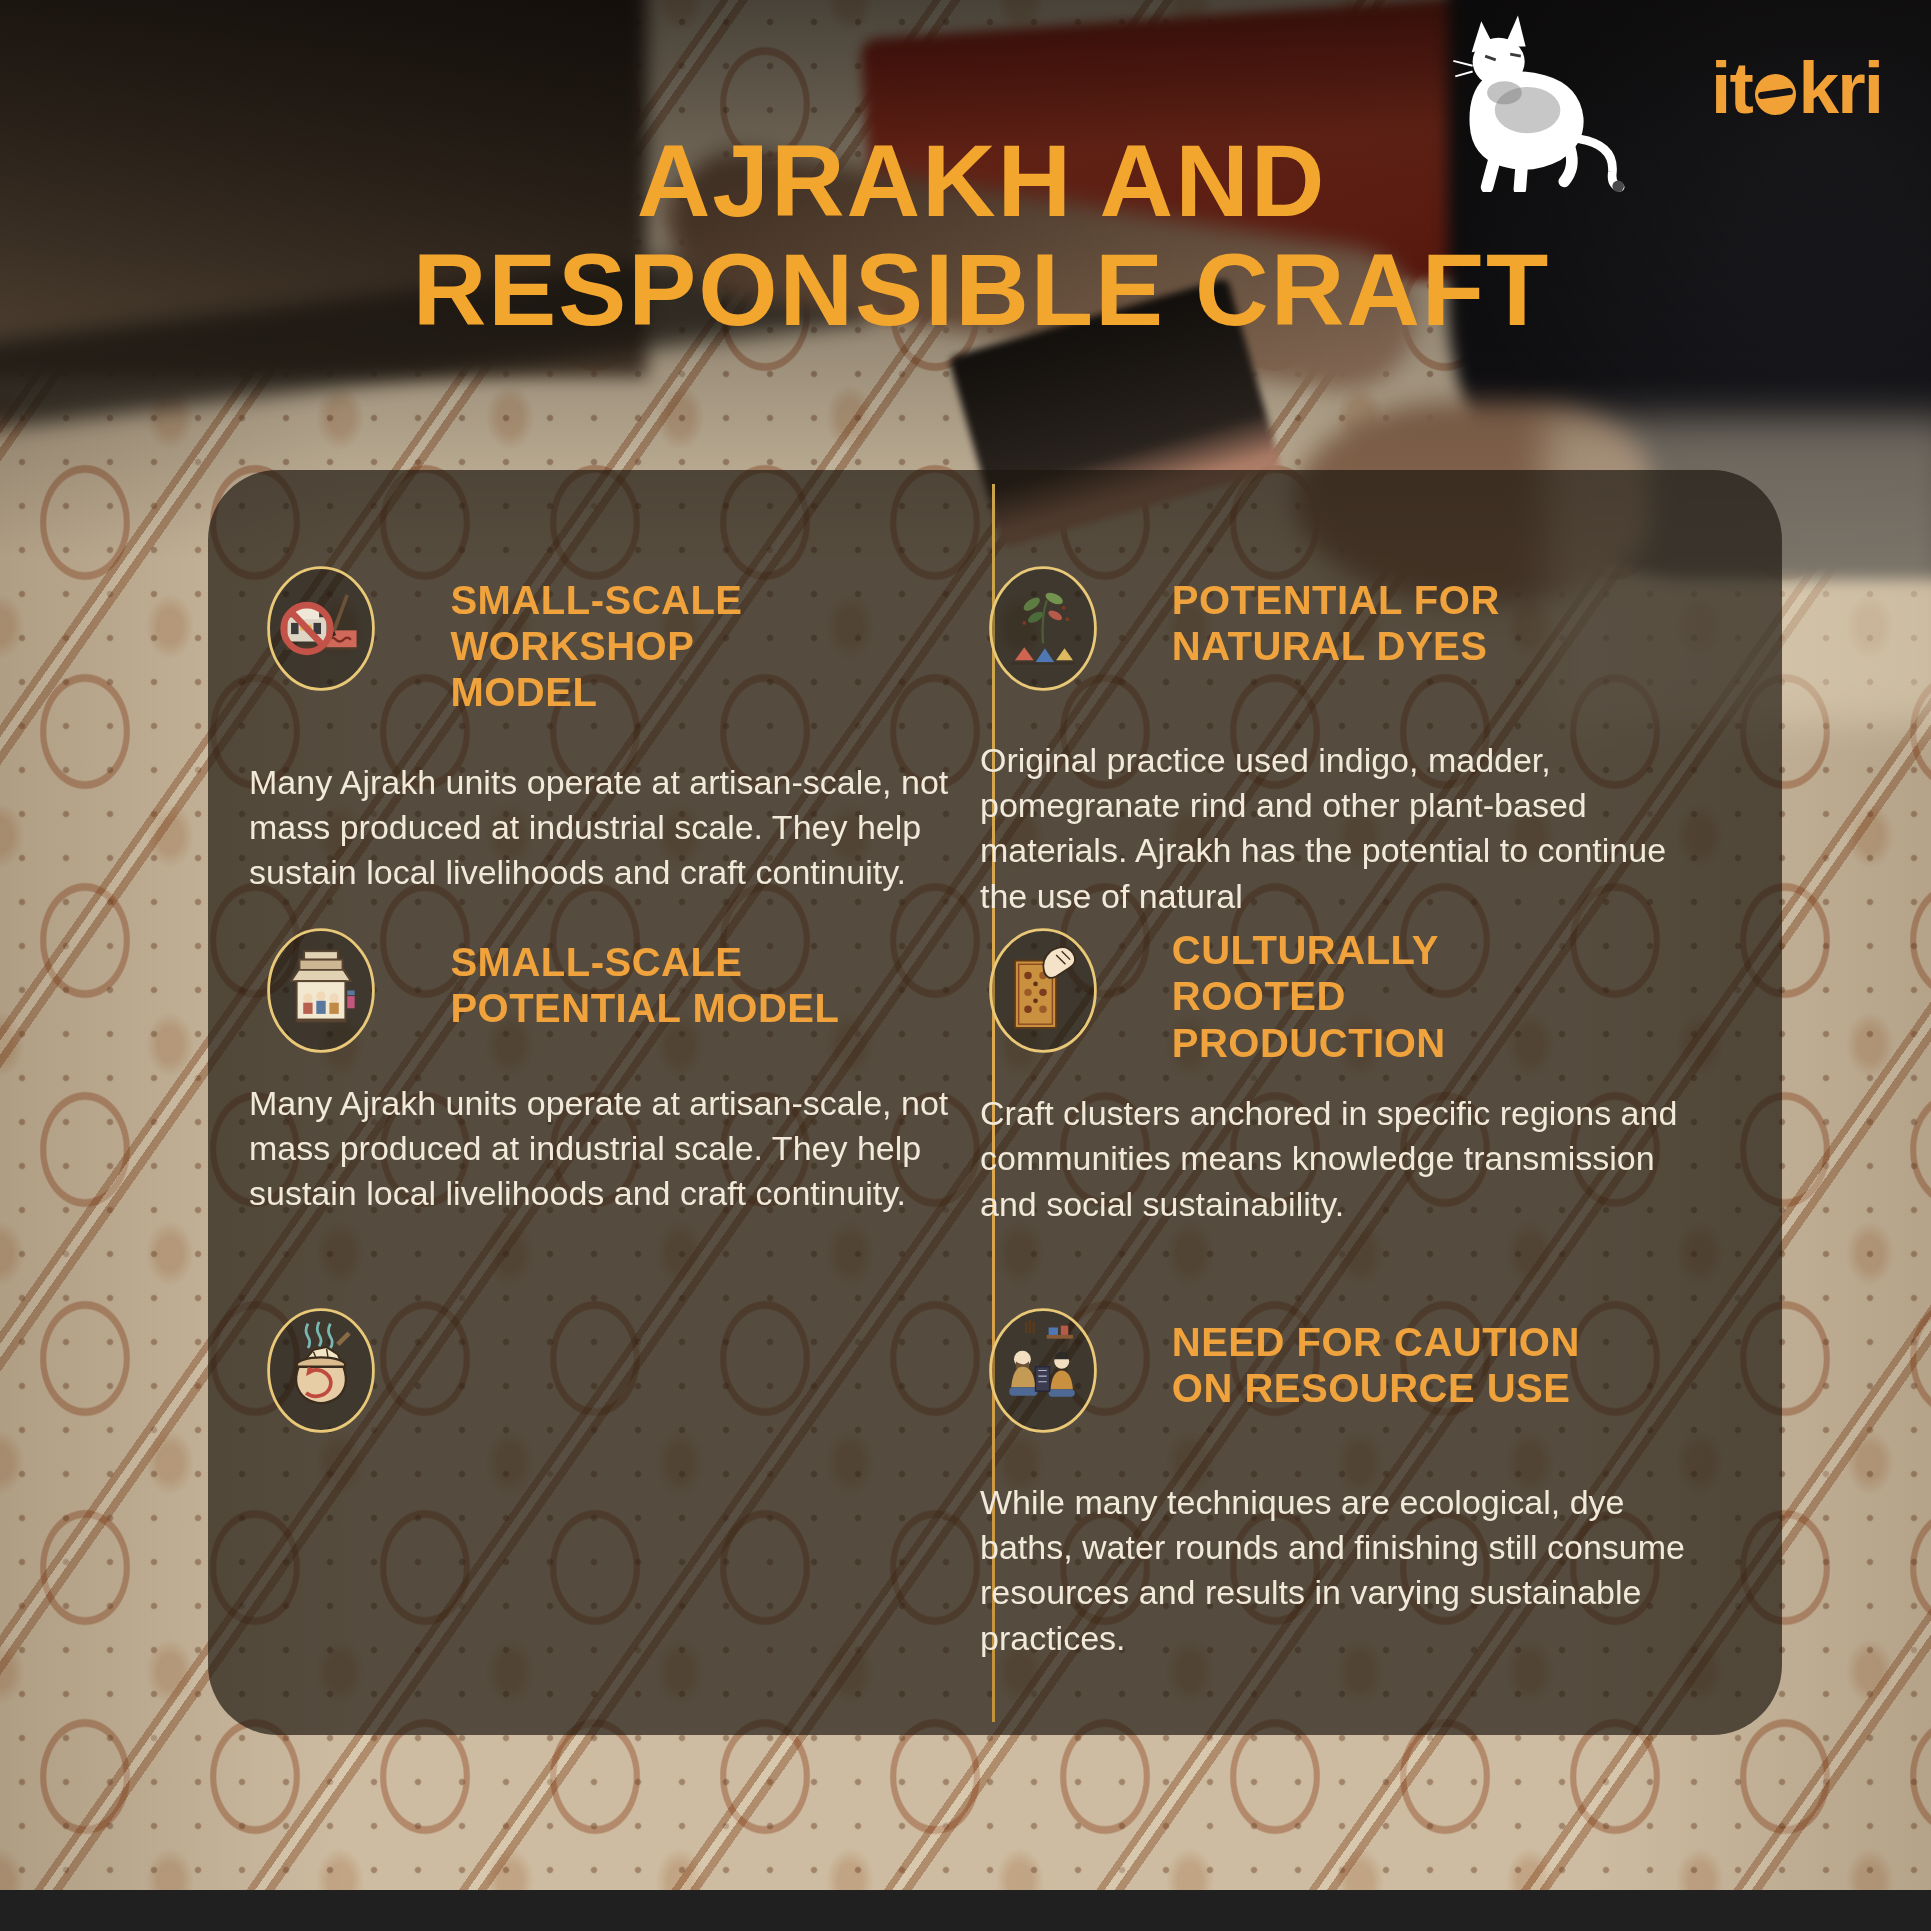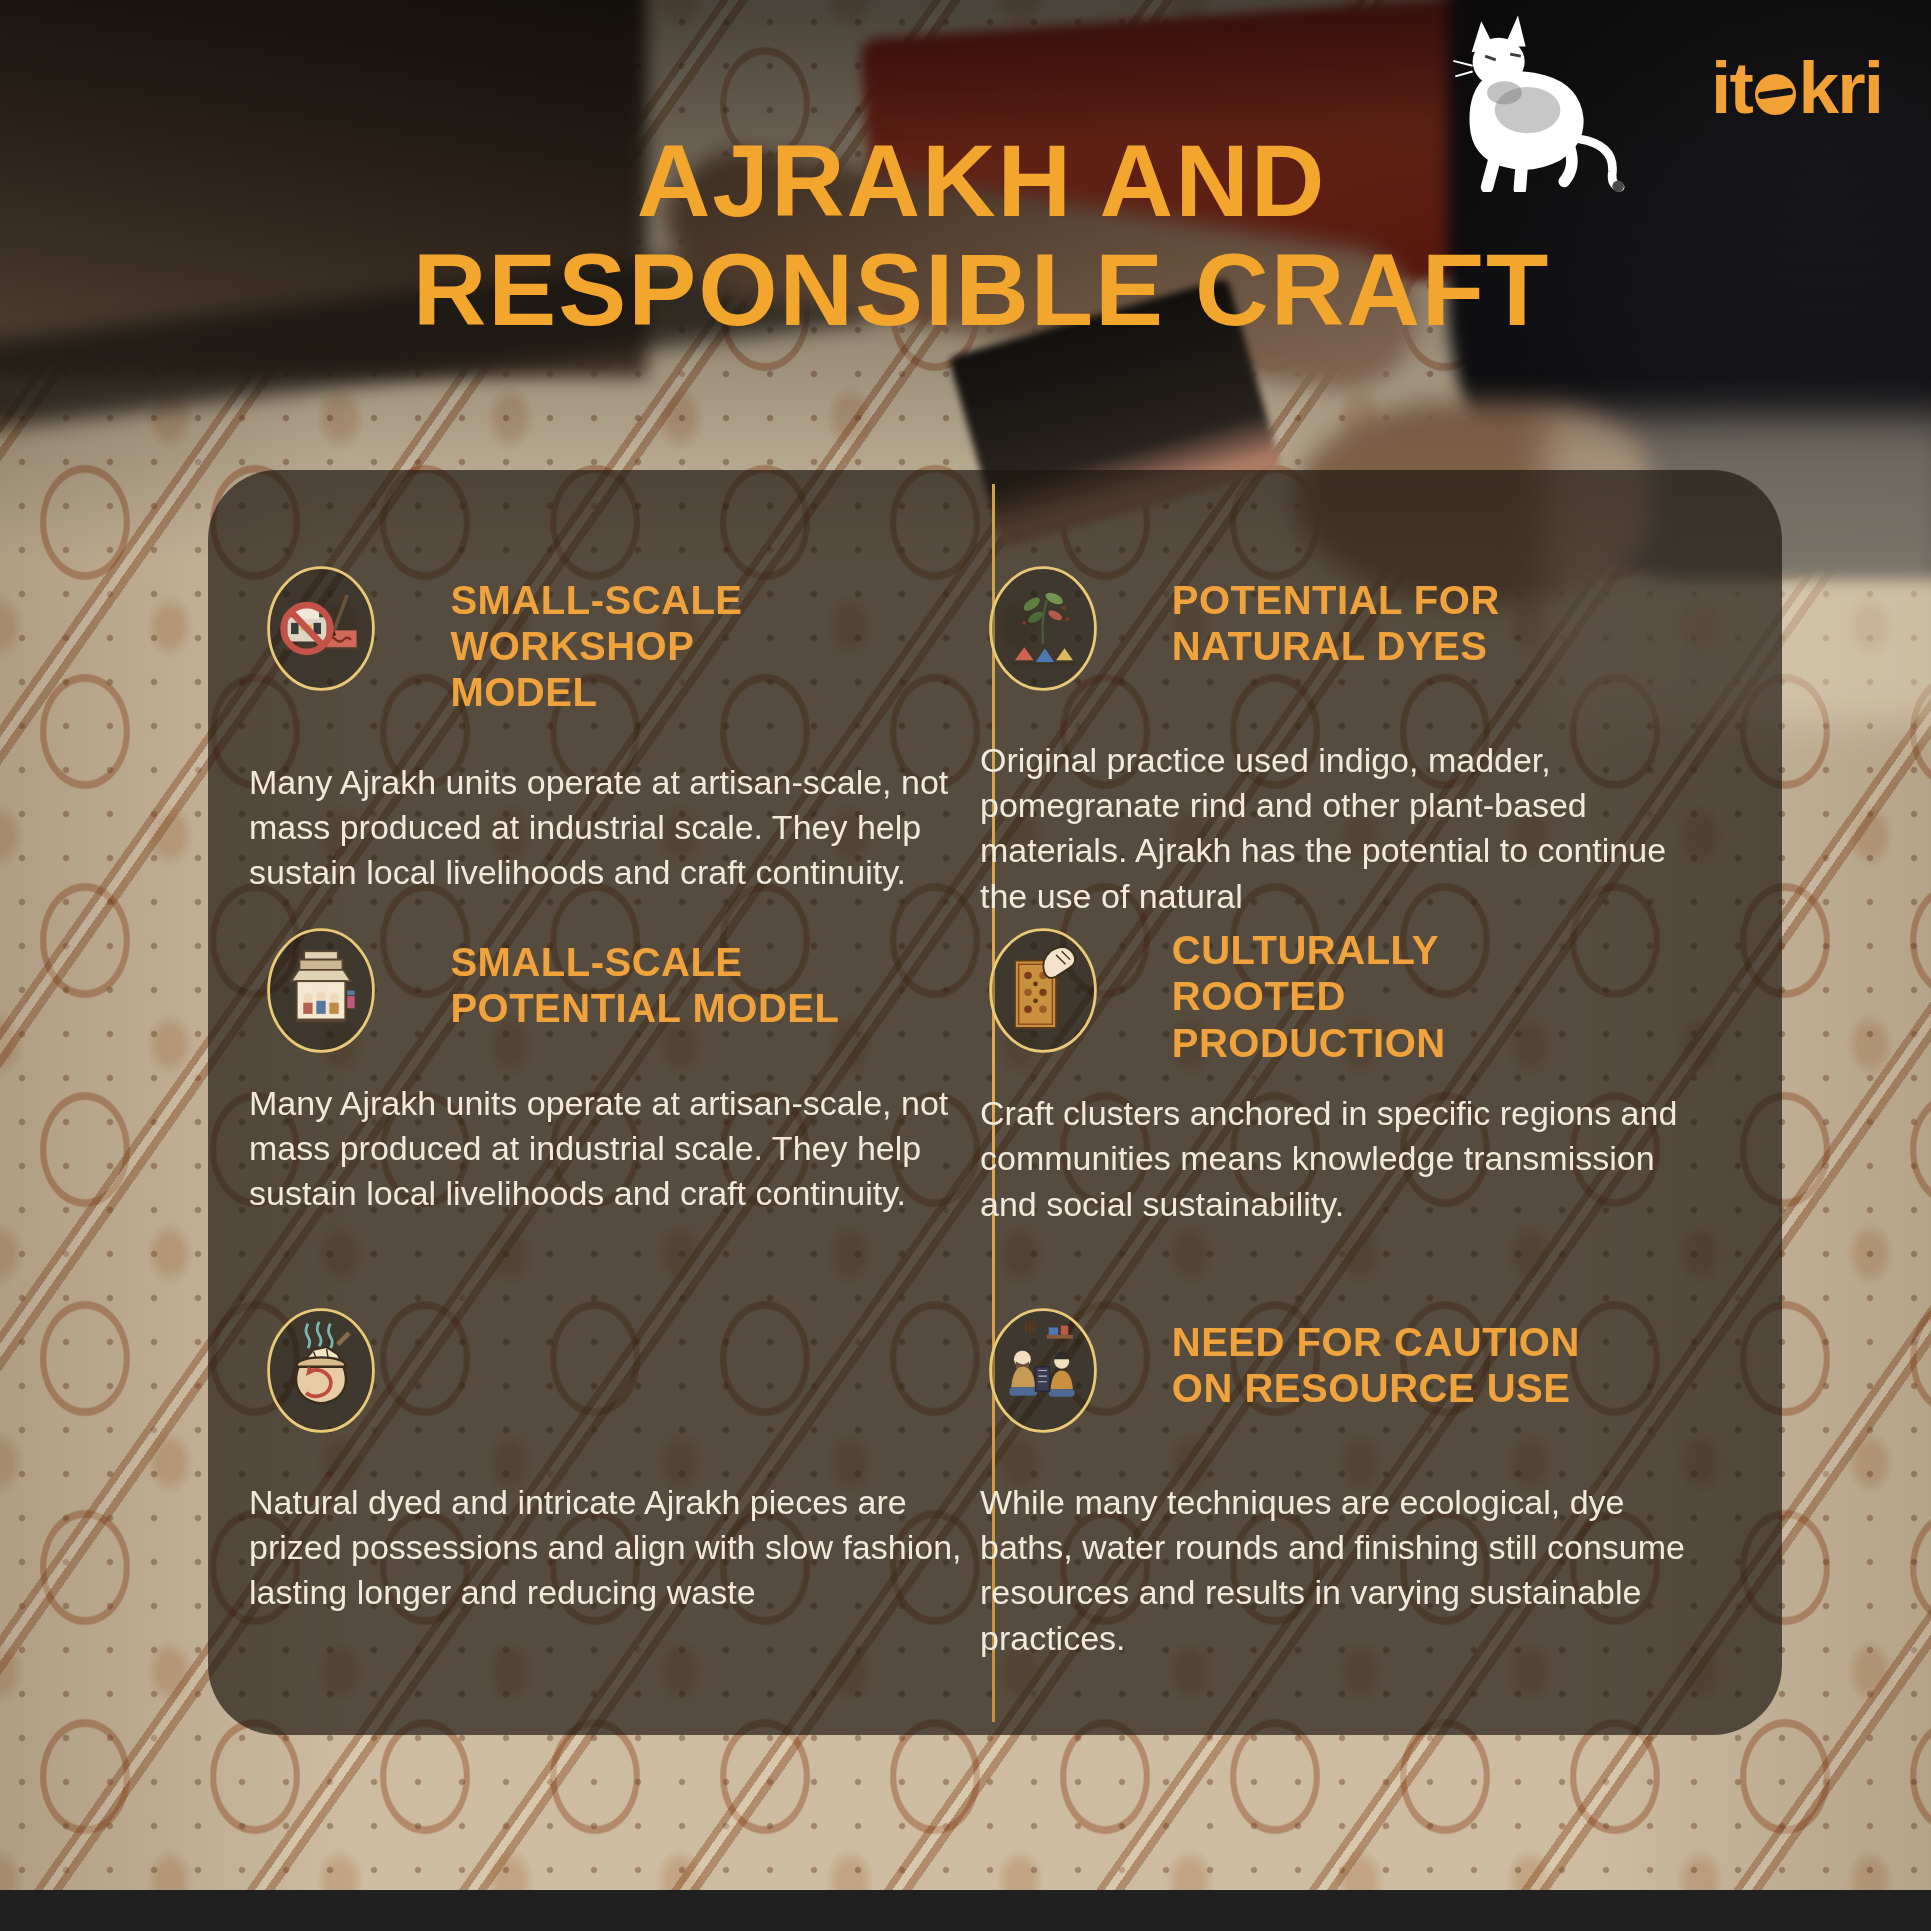--- a/index.html
+++ b/index.html
@@ -199,21 +199,20 @@
           <line x1="78" y1="42" x2="90" y2="30" stroke="#8a6a44" stroke-width="5"></line>
           <path d="M42 60 l10 -12 14 -3 12 8 4 9z" fill="#f2e6c4" stroke="#3a2d1e" stroke-width="2"></path>
           <path d="M52 50 l4 10 M66 47 l2 12" stroke="#3a2d1e" stroke-width="1.5"></path>
           <ellipse cx="60" cy="64" rx="26" ry="8" fill="#d9bb8e" stroke="#3a2d1e" stroke-width="2.5"></ellipse>
           <path d="M36 66 q-8 22 8 34 q16 10 32 0 q16 -12 8 -34z" fill="#e7cda6" stroke="#3a2d1e" stroke-width="2.5"></path>
           <path d="M44 94 a16 14 0 1 0 6 -24" fill="none" stroke="#bf4b3e" stroke-width="4"></path>
           <polygon points="46,66 56,70 44,76" fill="#bf4b3e"></polygon>
         </svg>
       </span>
     </div>
-    <p class="sec-body"> Natural dyed and intricate Ajrakh pieces are prized possessions and align with slow fashion, lasting longer and reducing waste</p>
   </section>
 
   <section class="sec sec-R r1">
     <div class="sec-head">
       <span class="icon-wrap">
         <svg viewBox="0 0 120 140">
           <ellipse cx="60" cy="70" rx="56" ry="65" fill="rgba(0,0,0,.25)" stroke="#E9C878" stroke-width="3"></ellipse>
           <path d="M60 86 q-2 -28 4 -46" stroke="#4c5c38" stroke-width="2.5" fill="none"></path>
           <ellipse cx="48" cy="44" rx="10" ry="5" fill="#5f7d43" transform="rotate(-35 48 44)"></ellipse>
           <ellipse cx="72" cy="38" rx="10" ry="5" fill="#74934e" transform="rotate(25 72 38)"></ellipse>

